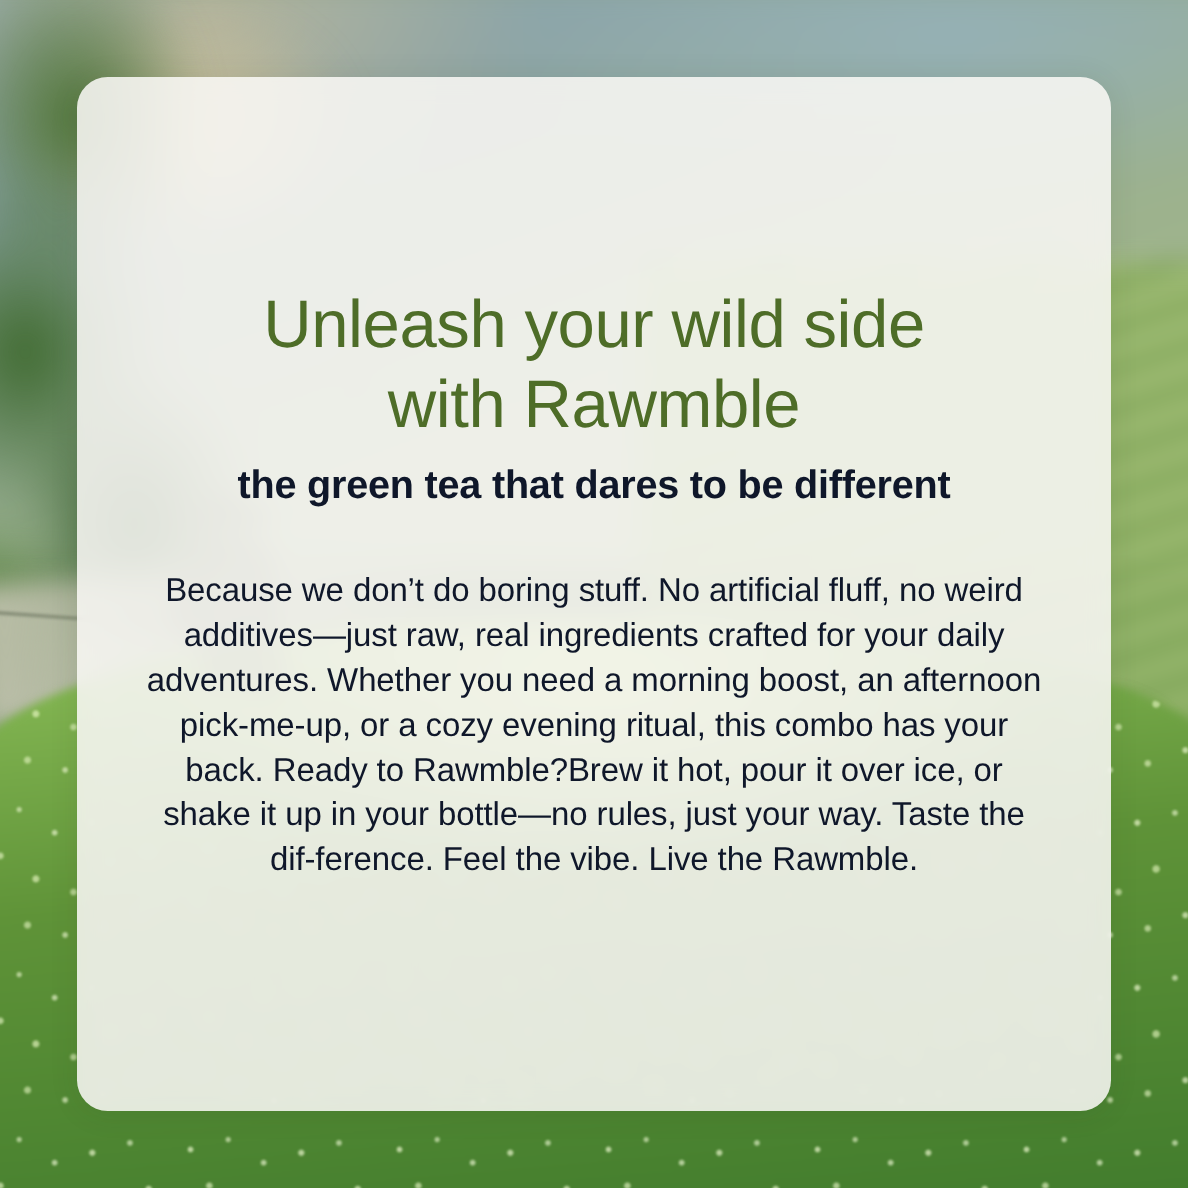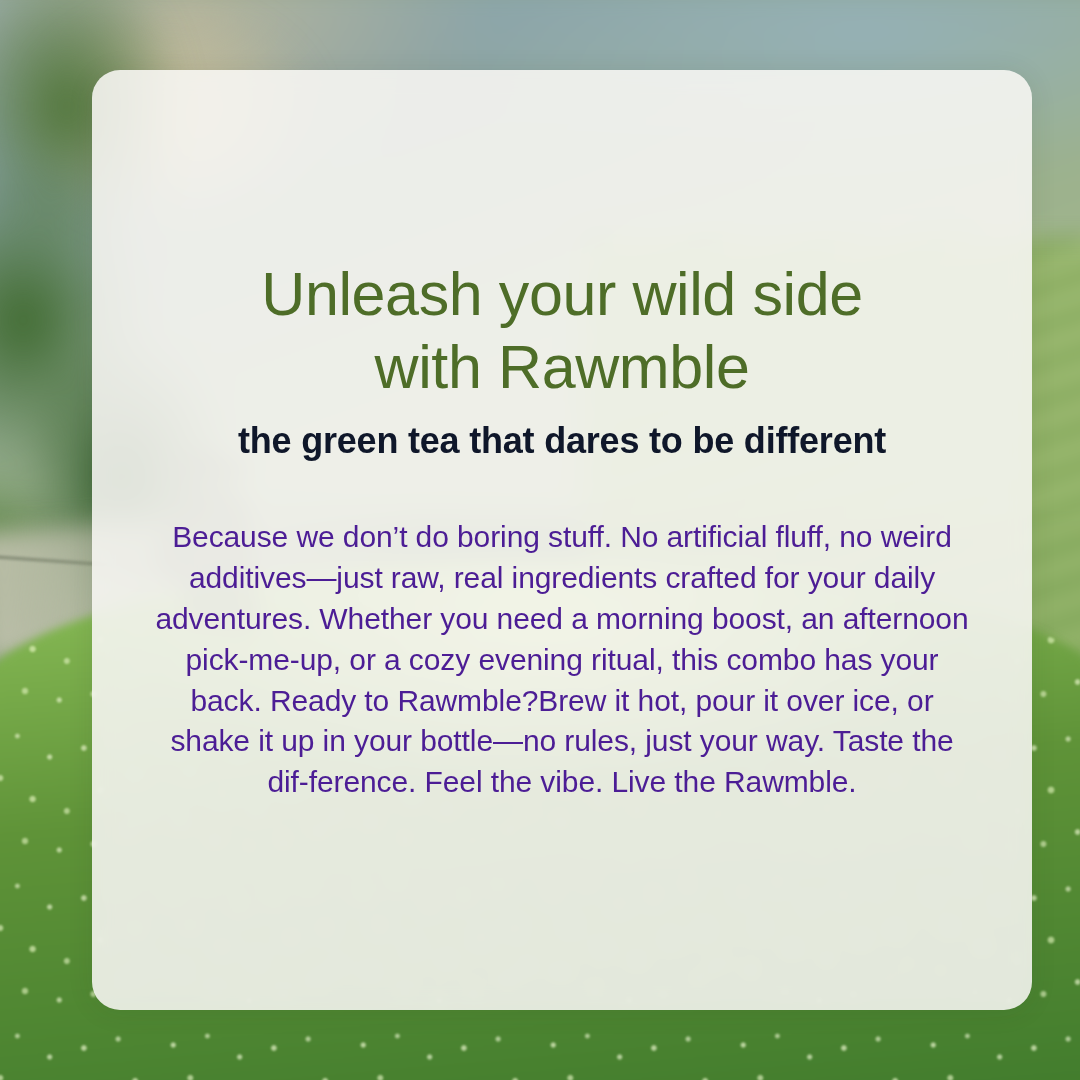--- a/index.html
+++ b/index.html
@@ -177,21 +177,20 @@
     left: 70px;
     top: 70px;
     width: 940px;
     height: 940px;
     border-radius: 28px;
     background: rgba(250, 249, 246, 0.86);
     backdrop-filter: blur(10px) saturate(0.75);
     -webkit-backdrop-filter: blur(10px) saturate(0.75);
     box-shadow: 0 2px 26px rgba(40, 60, 30, 0.10);
     overflow: hidden;
-    margin-left: 22px;
   }
 
   
   .card-content {
     position: absolute;
     left: 0;
     right: 0;
     top: 188px;
     padding: 0 56px;
     text-align: center;
@@ -209,21 +208,21 @@
   .subhead {
     color: #0f172a;
     font-size: 36px;
     line-height: 1.25;
     font-weight: 600;
     margin-top: 14px;
     letter-spacing: -0.2px;
   }
 
   .bodycopy {
-    color: #4c1d95;
+    color: #0f172a;
     font-size: 30px;
     line-height: 1.36;
     font-weight: 400;
     margin-top: 54px;
     letter-spacing: -0.1px;
     padding: 0 6px;
     white-space: pre-line;
   }
 </style>
 </head>

